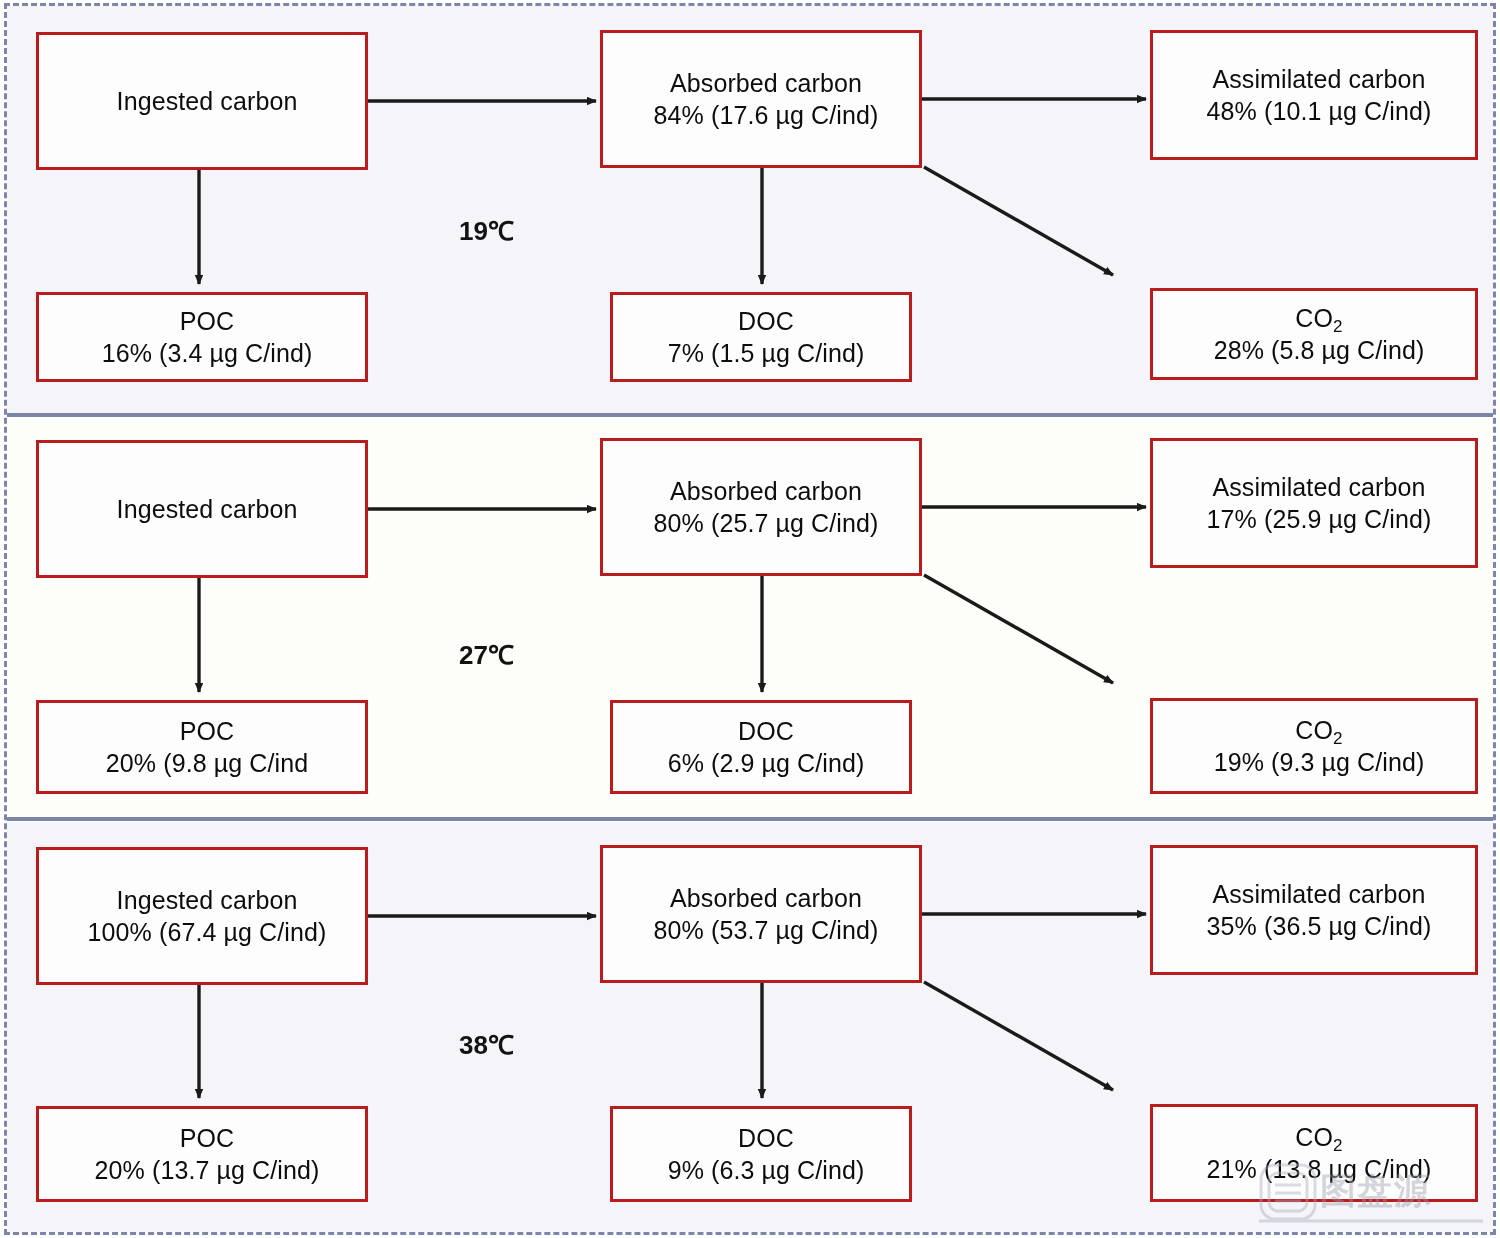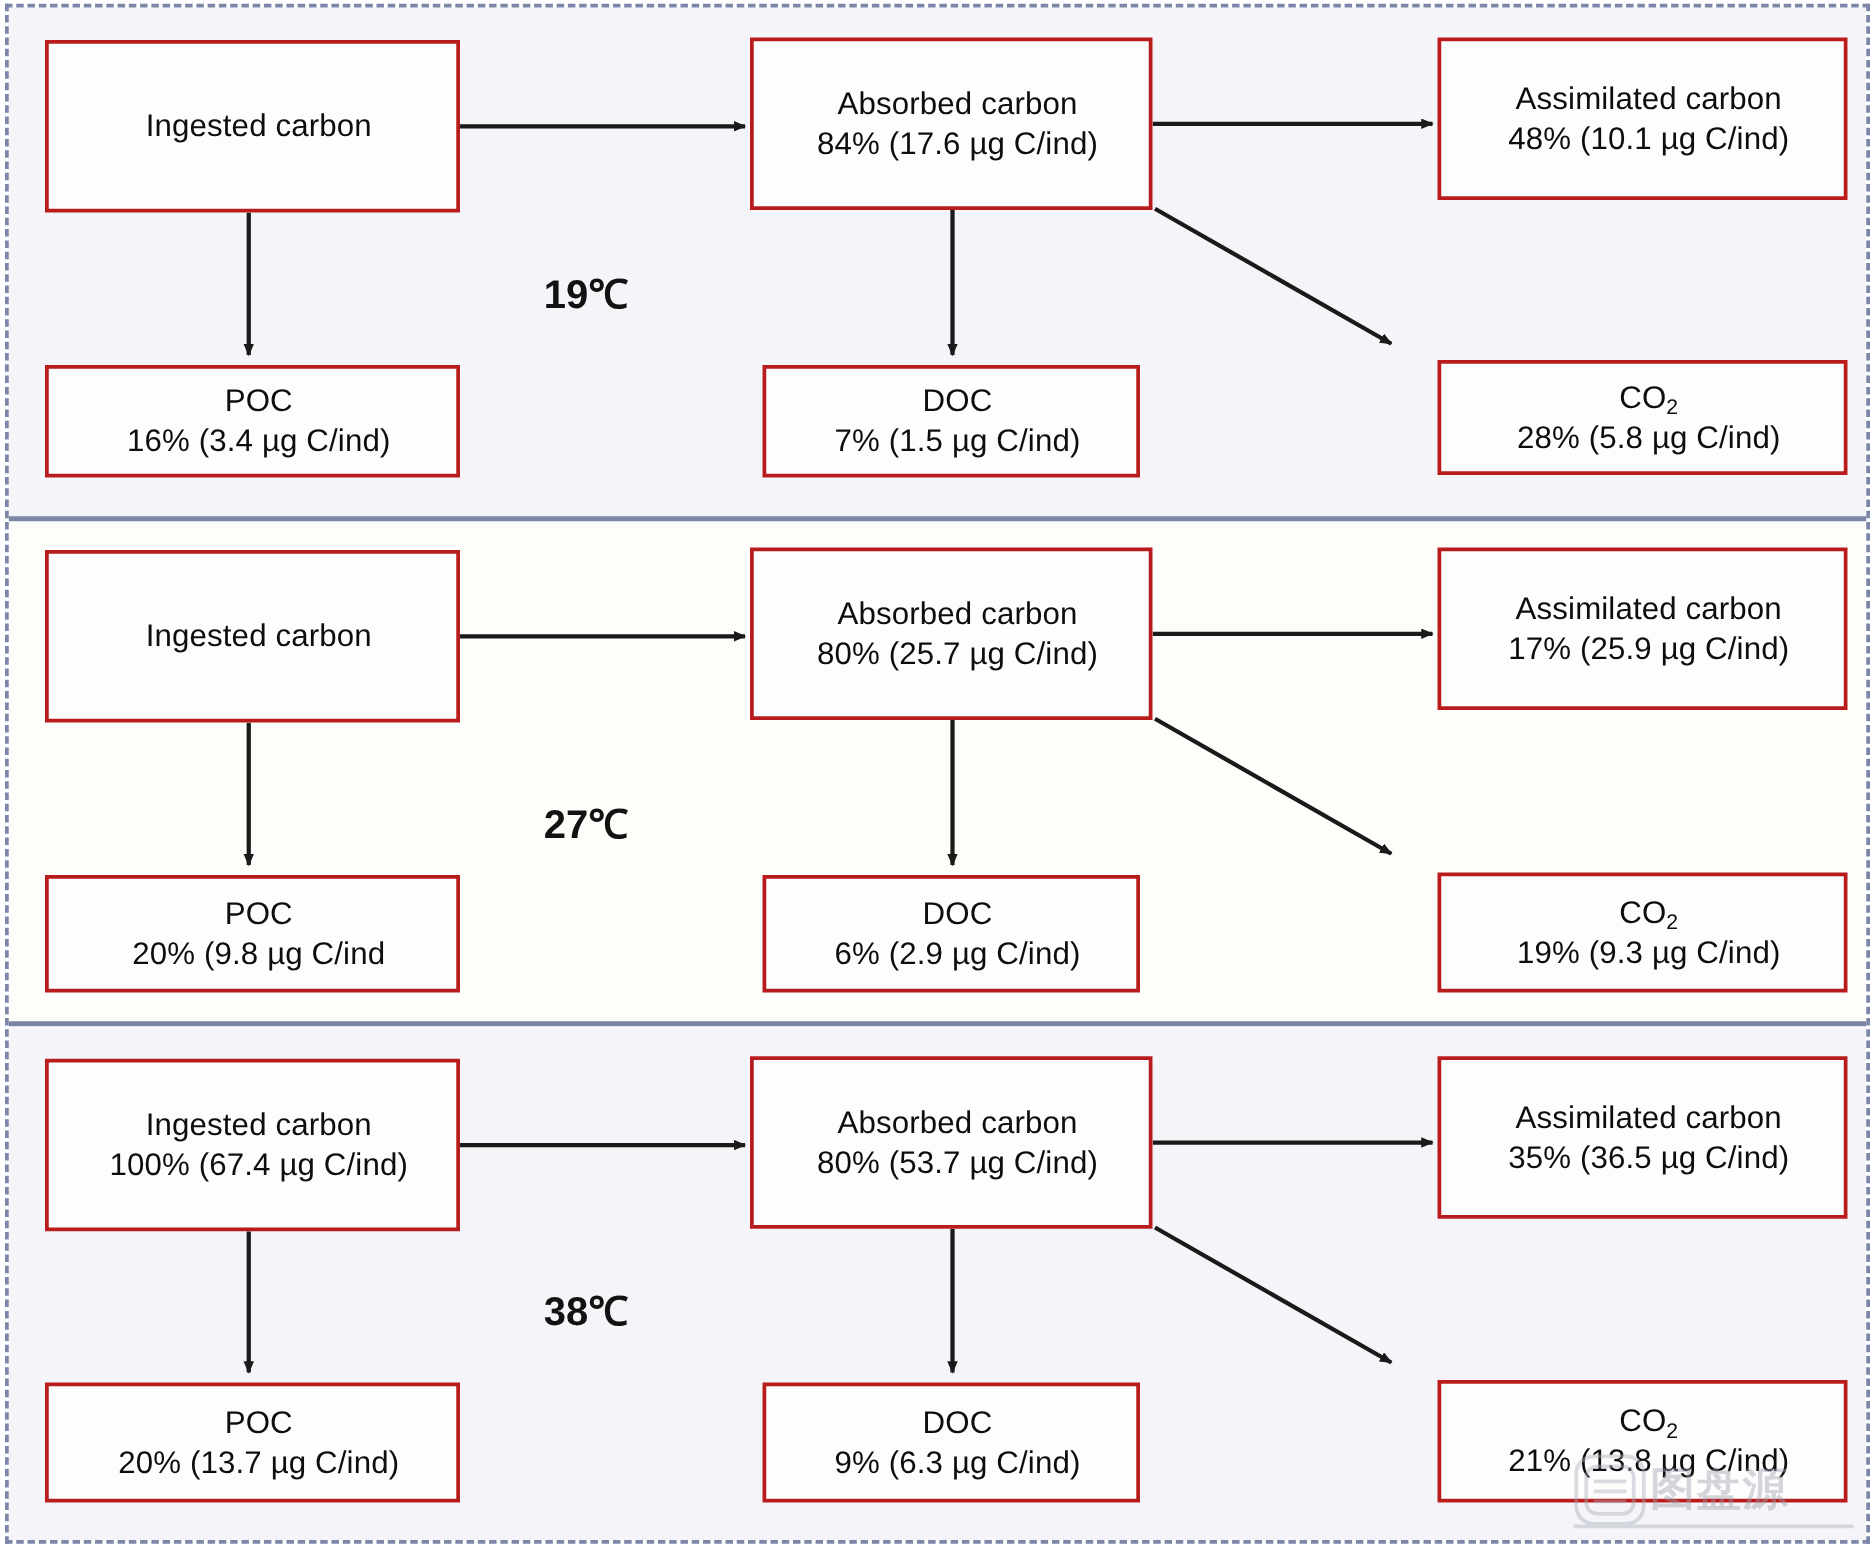--- a/index.html
+++ b/index.html
@@ -71,24 +71,25 @@
   .node-box sub {
     font-size: 17px;
     vertical-align: baseline;
     position: relative;
     top: 5px;
   }
 
   
   .temp-label {
     position: absolute;
-    font-size: 32px;
+    font-size: 26px;
     font-weight: bold;
     color: #121212;
     white-space: nowrap;
+    margin-left: 24px;
   }
 
   
   .arrow-layer {
     position: absolute;
     left: 0;
     top: 0;
     width: 1500px;
     height: 1238px;
     pointer-events: none;

